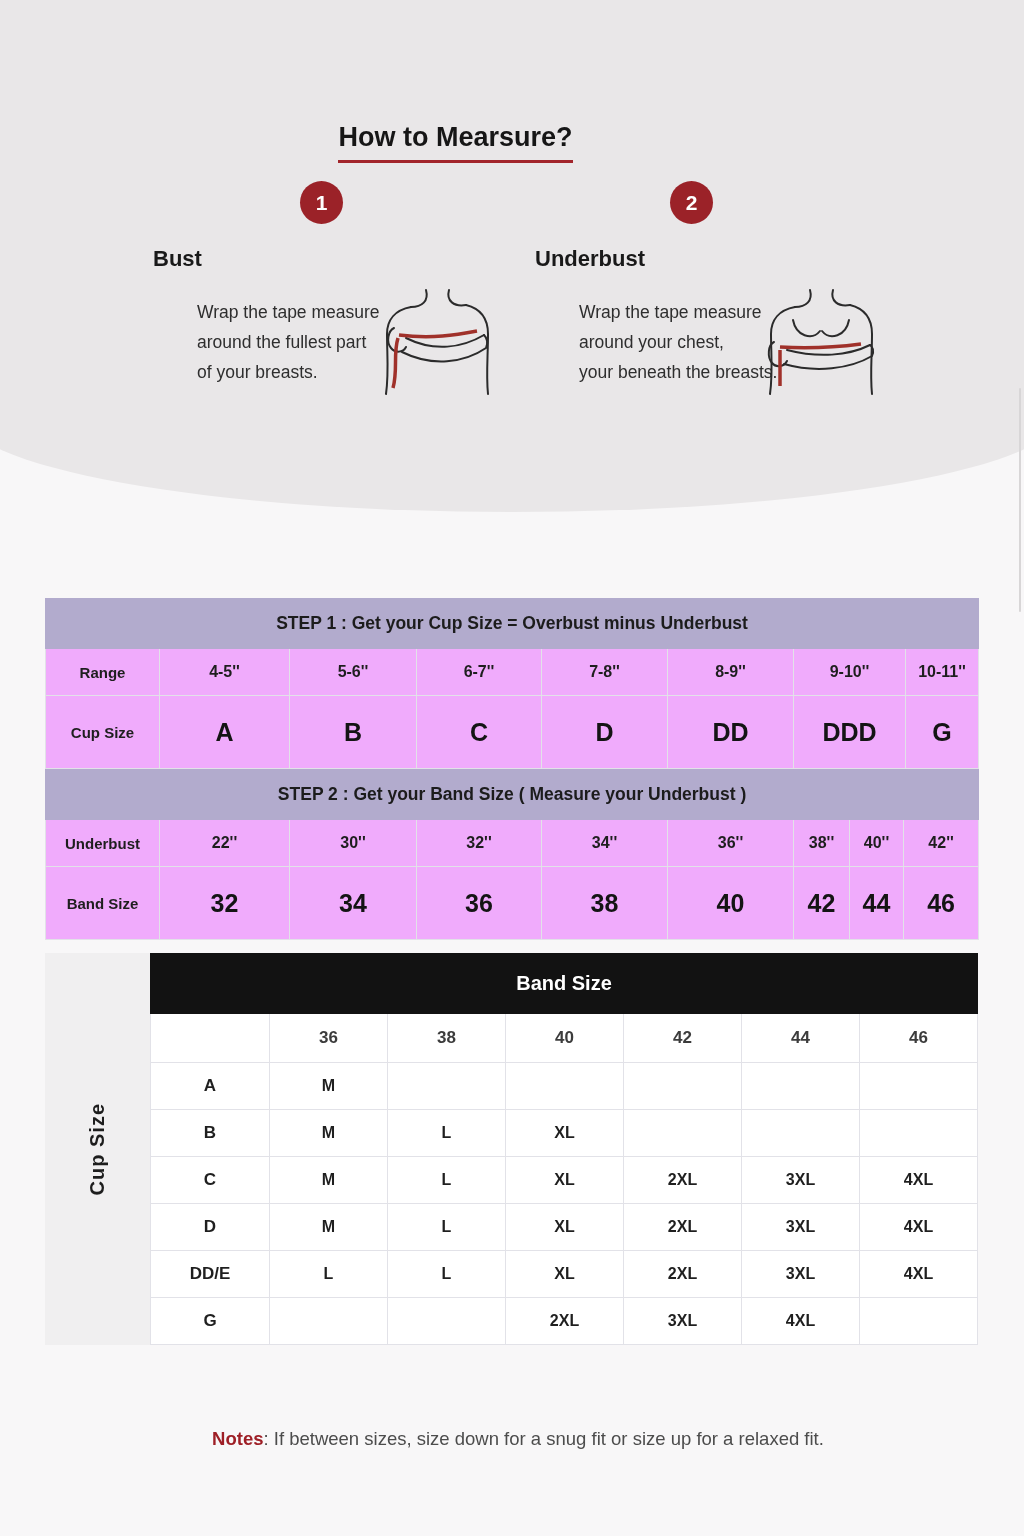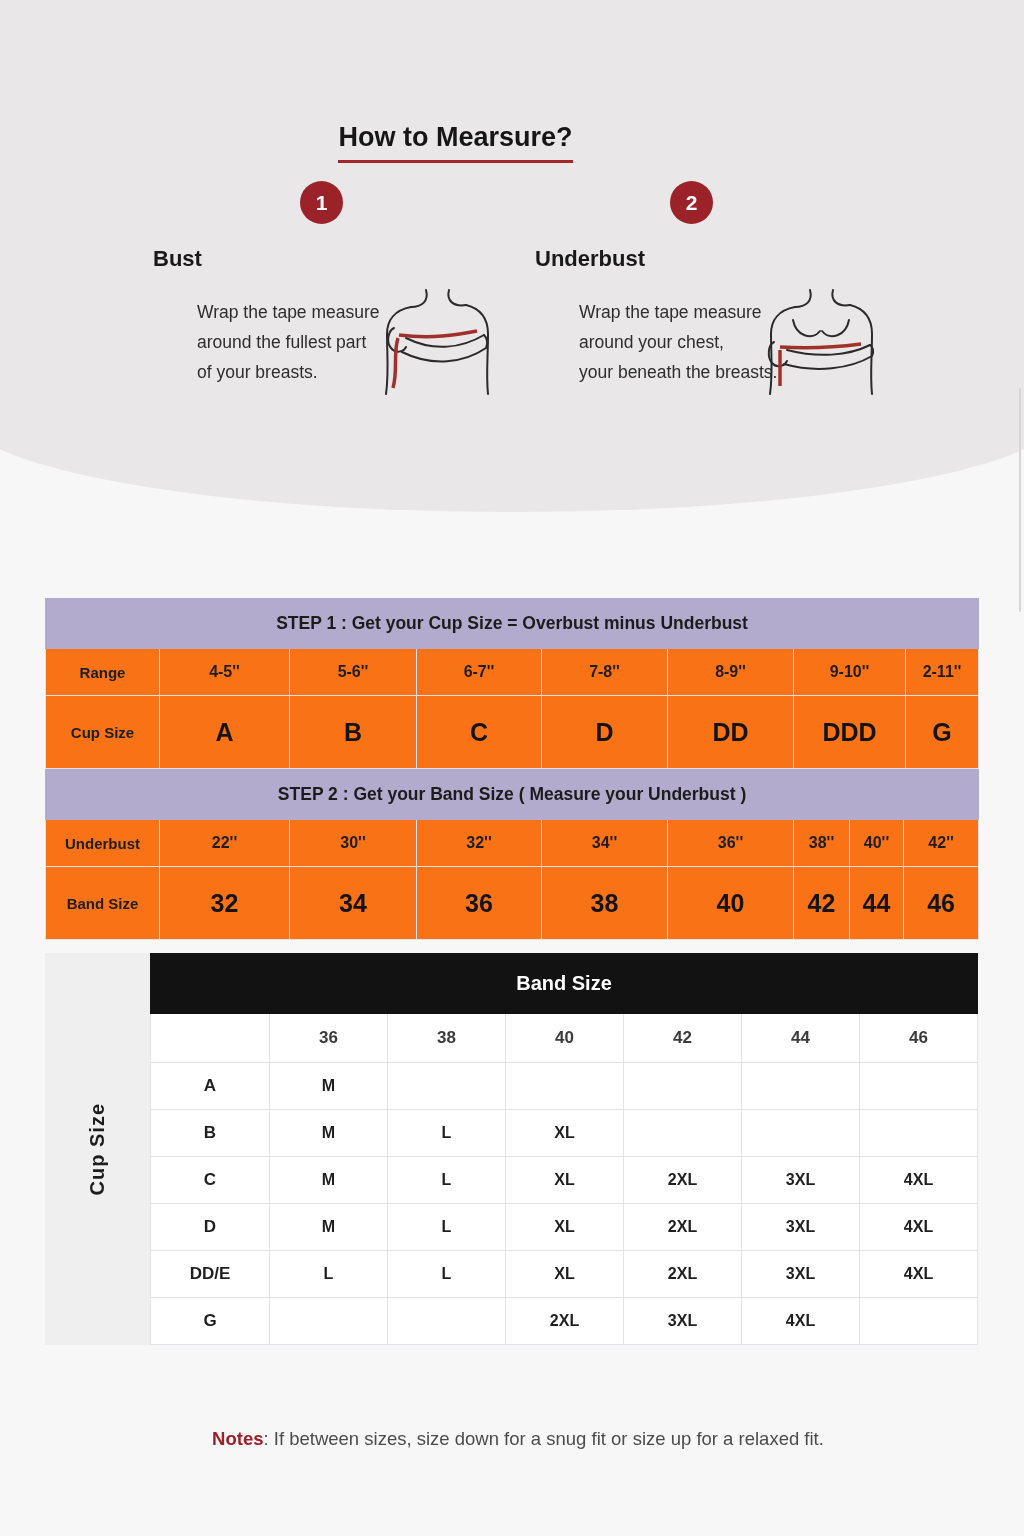--- a/index.html
+++ b/index.html
@@ -42,21 +42,21 @@
     position: absolute; font-size: 17.5px; color: #2e2e2e; line-height: 30px; margin-left: 44px;
   }
   .text-bust { left: 153px; top: 297px; }
   .text-underbust { left: 535px; top: 297px; }
   .figure { position: absolute; width: 130px; height: 130px; }
   .figure-1 { left: 372px; top: 276px; }
   .figure-2 { left: 756px; top: 276px; }
 
   
   .step-tables { position: absolute; left: 45px; top: 598px; width: 933px; }
-  table { border-collapse: collapse; table-layout: fixed; width: 933px; background: #f97316; }
+  table { border-collapse: collapse; table-layout: fixed; width: 933px; background: #f0abfc; }
   th, td { border: 1px solid #e2e2e8; text-align: center; vertical-align: middle; }
   .step-header {
     background: #b2abcd; border: 1px solid #b2abcd;
     height: 50px; font-size: 17.5px; font-weight: bold; color: #1c1c1c;
   }
   .row-label { font-size: 15px; font-weight: bold; color: #1e1e1e; }
   .row-small { height: 47px; font-size: 16px; font-weight: bold; color: #1e1e1e; }
   .row-big { height: 73px; font-size: 25px; font-weight: bold; color: #141414; }
   .row-big .row-label { font-size: 15px; }
 
@@ -164,21 +164,21 @@
           <th class="step-header" colspan="8">STEP 1 : Get your Cup Size = Overbust minus Underbust</th>
         </tr>
     <tr class="row-small">
       <td class="row-label">Range</td>
       <td>4-5''</td>
       <td>5-6''</td>
       <td>6-7''</td>
       <td>7-8''</td>
       <td>8-9''</td>
       <td>9-10''</td>
-      <td>2-11''</td>
+      <td>10-11''</td>
     </tr>
     <tr class="row-big">
       <td class="row-label">Cup Size</td>
       <td>A</td>
       <td>B</td>
       <td>C</td>
       <td>D</td>
       <td>DD</td>
       <td>DDD</td>
       <td>G</td>

